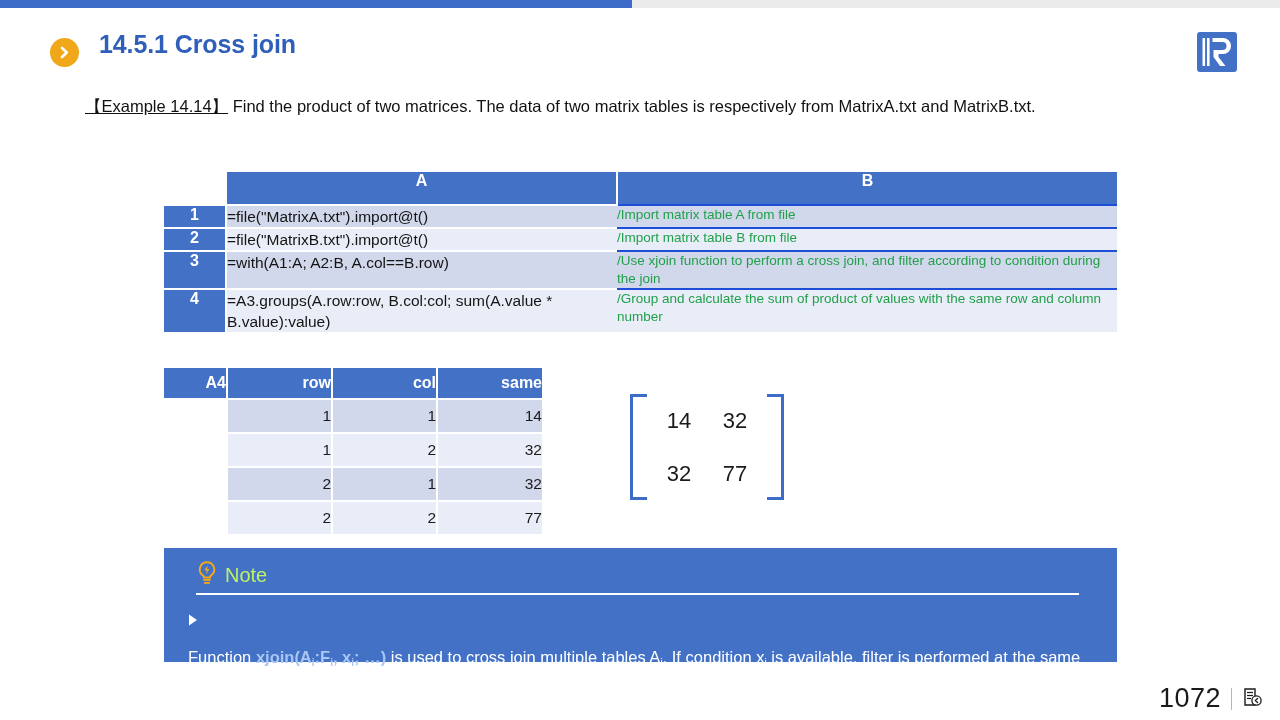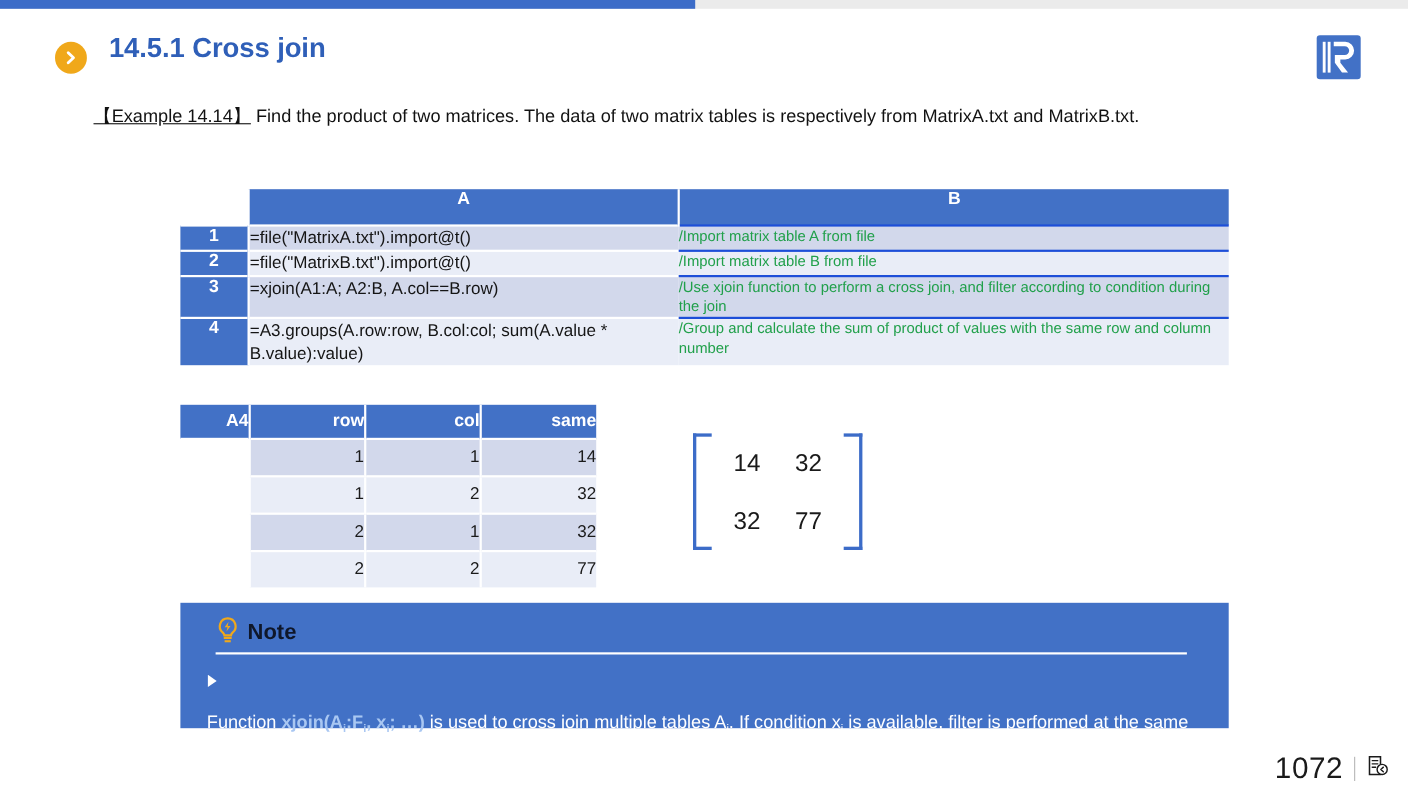--- a/index.html
+++ b/index.html
@@ -211,22 +211,22 @@
   }
   .note-head {
     position: absolute;
     left: 32px; top: 12px;
     display: flex;
     align-items: center;
     gap: 7px;
   }
   .note-title {
     font-size: 20px;
-    font-weight: bold;
-    color: #0f172a;
+    font-weight: normal;
+    color: #bef264;
   }
   .note-rule {
     position: absolute;
     left: 32px; top: 45px;
     width: 883px;
     height: 2px;
     background: #ffffff;
   }
   .note-body {
     position: absolute;
@@ -324,21 +324,21 @@
       <td class="ct-a">=file("MatrixA.txt").import@t()</td>
       <td class="ct-b">/Import matrix table A from file</td>
     </tr>
     <tr class="row-even">
       <td class="ct-rownum">2</td>
       <td class="ct-a">=file("MatrixB.txt").import@t()</td>
       <td class="ct-b">/Import matrix table B from file</td>
     </tr>
     <tr class="row-odd">
       <td class="ct-rownum">3</td>
-      <td class="ct-a">=xjoin(A1:A; A2:B, A.col==B.row)</td>
+      <td class="ct-a">=with(A1:A; A2:B, A.col==B.row)</td>
       <td class="ct-b">/Use xjoin function to perform a cross join, and filter according to condition during the join</td>
     </tr>
     <tr class="row-even">
       <td class="ct-rownum">4</td>
       <td class="ct-a">=A3.groups(A.row:row, B.col:col; sum(A.value * B.value):value)</td>
       <td class="ct-b">/Group and calculate the sum of product of values with the same row and column number</td>
     </tr>
   </tbody>
 </table>
 

